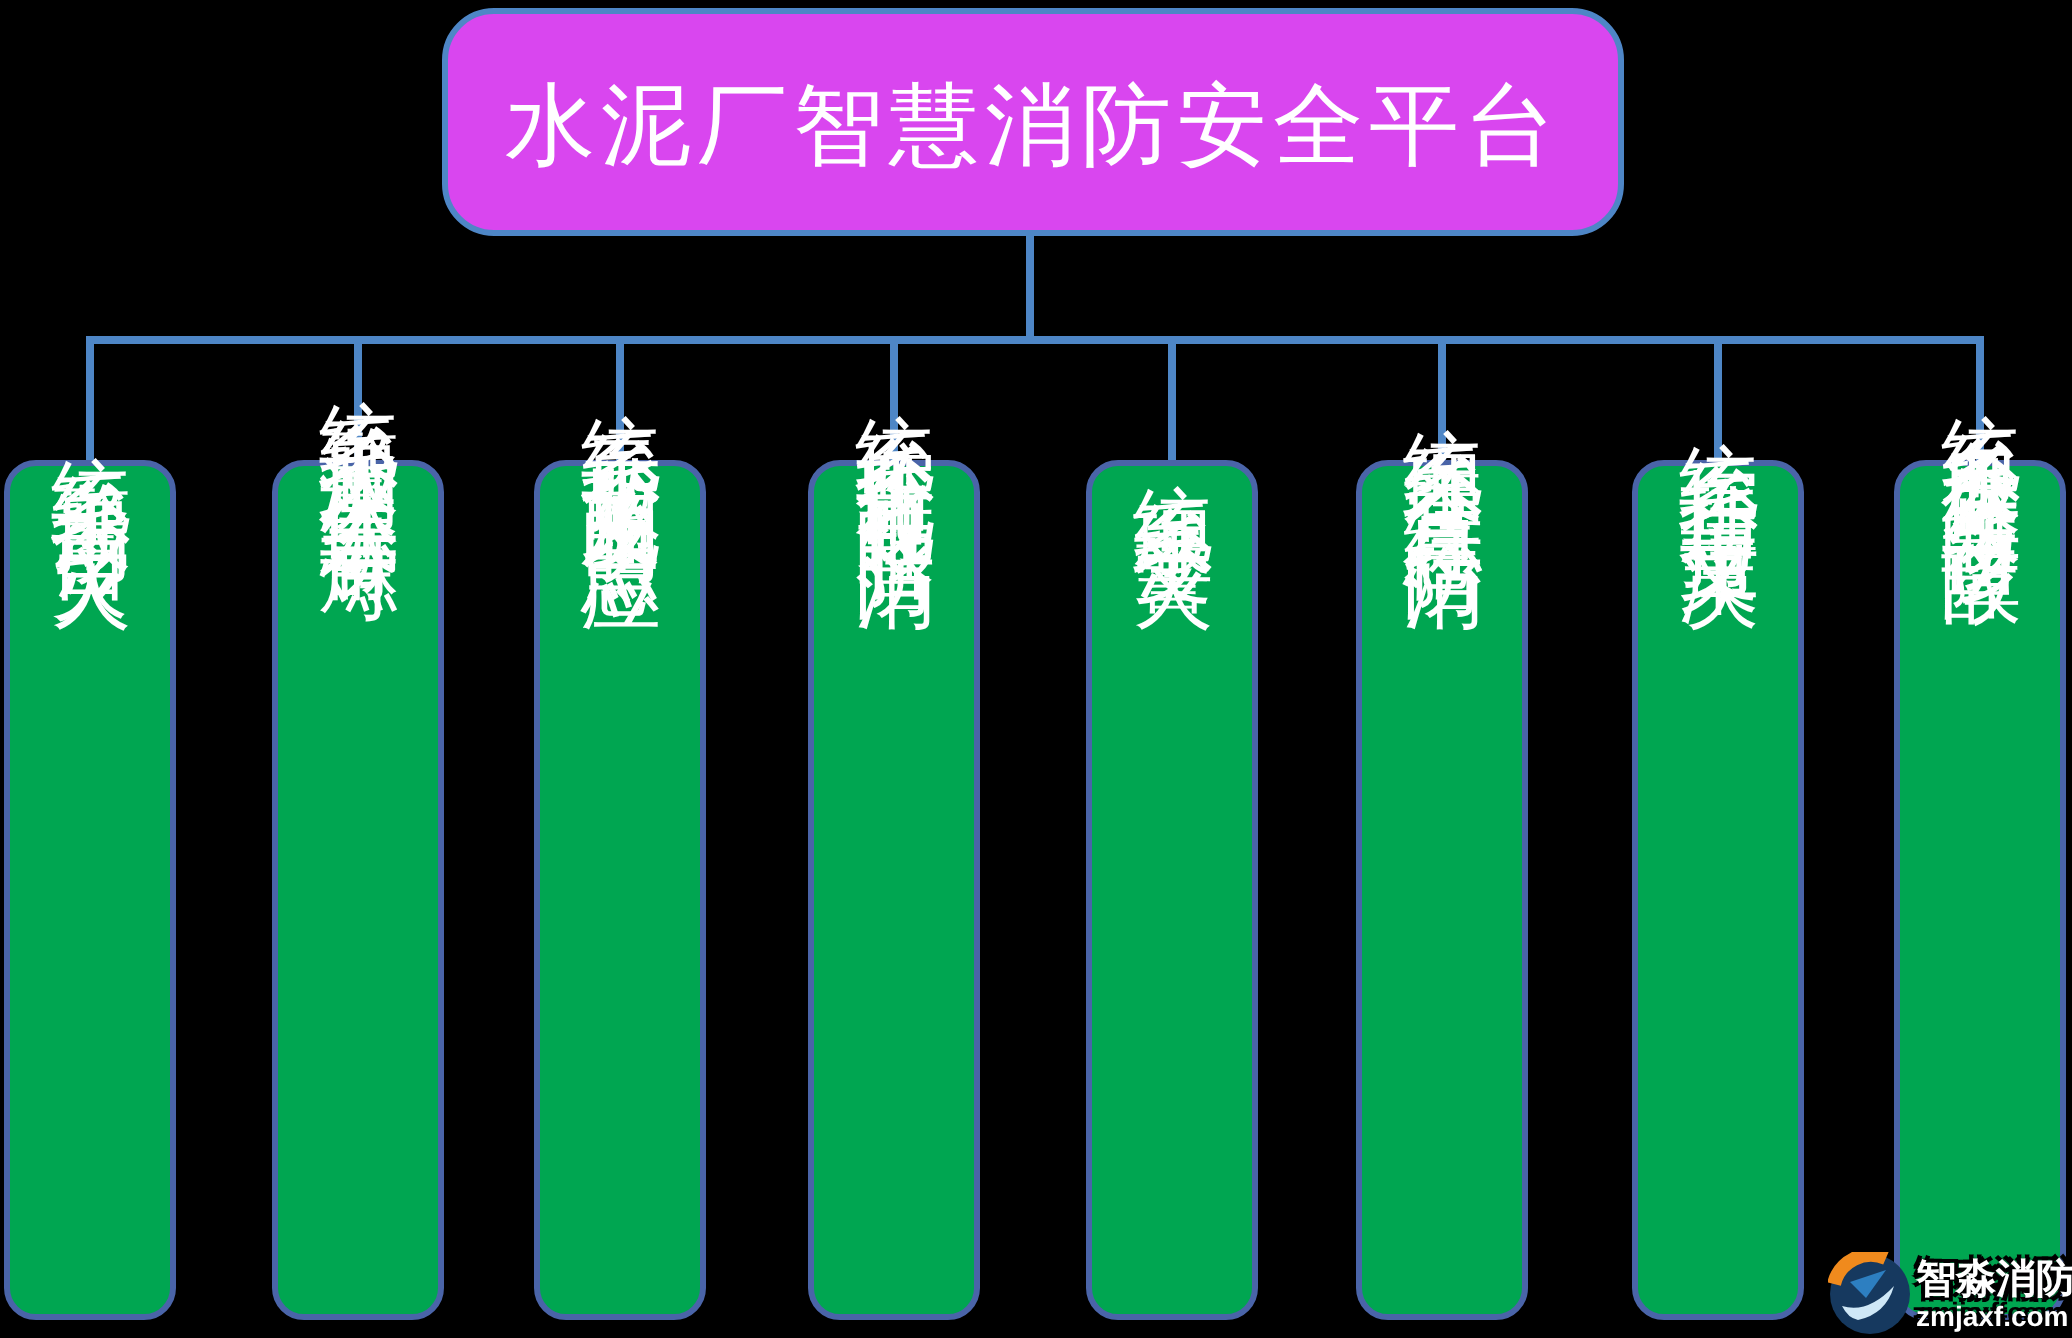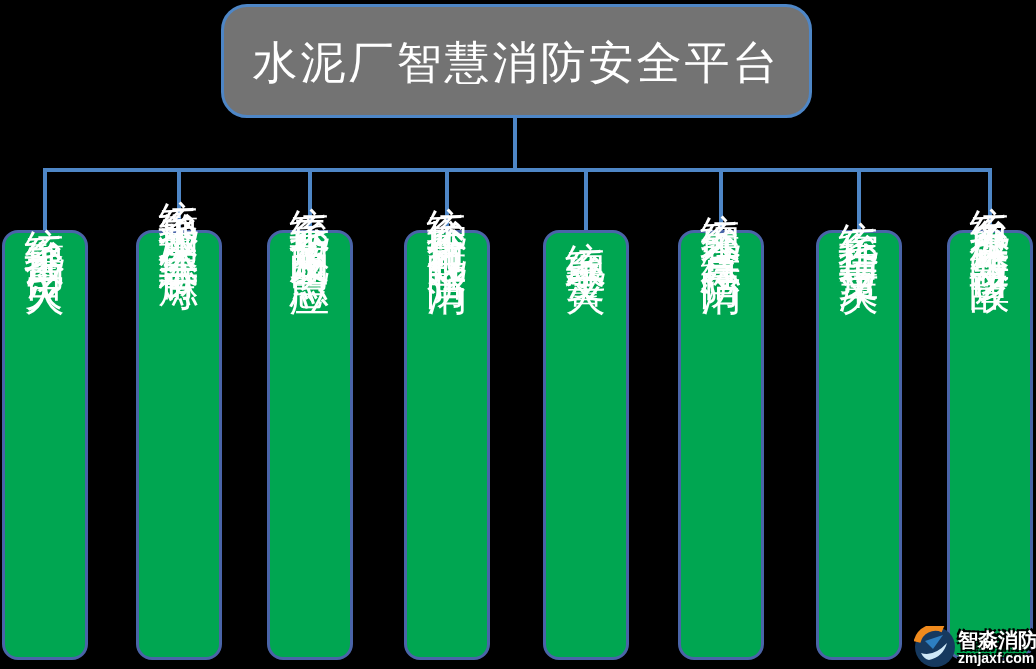--- a/index.html
+++ b/index.html
@@ -9,21 +9,21 @@
     position:relative;
     overflow:hidden;
     font-family:"DejaVu Serif","Liberation Serif",serif;
   }
   .stage{position:absolute;left:0;top:0;width:1036px;height:669px;}
 
   
   .root-node{
     position:absolute;left:221px;top:4px;width:591px;height:114px;
     box-sizing:border-box;
-    background:#737373;
+    background:#d946ef;
     border:3px solid #4E86C6;
     border-radius:26px;
     display:flex;align-items:center;justify-content:center;
   }
   .root-label{
     color:#FFFFFF;
     font-size:45px;
     letter-spacing:3px;
     white-space:nowrap;
     padding-top:4px;

